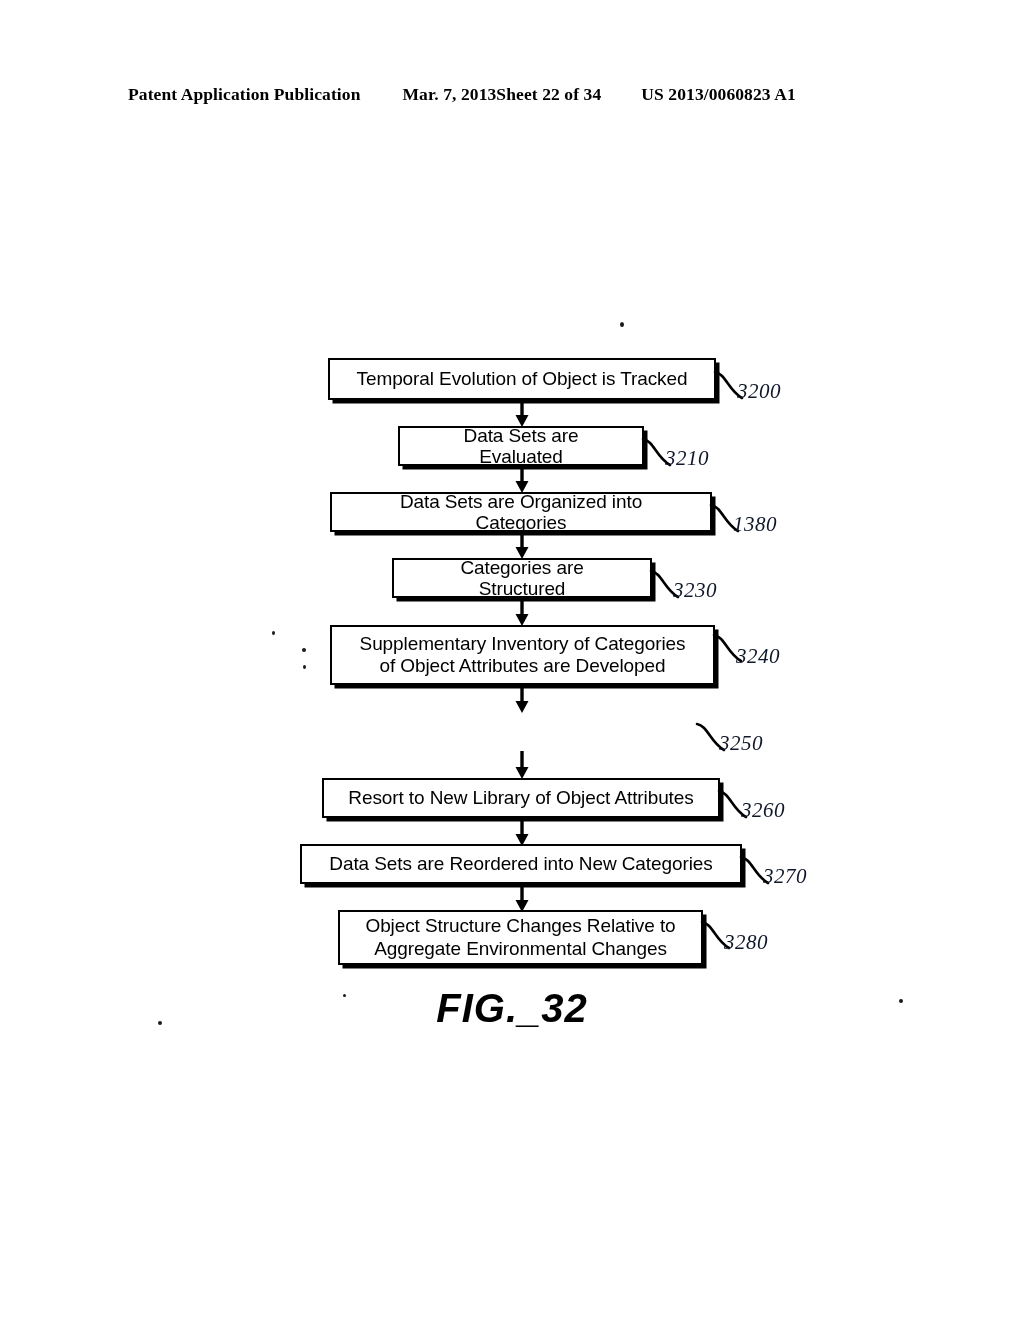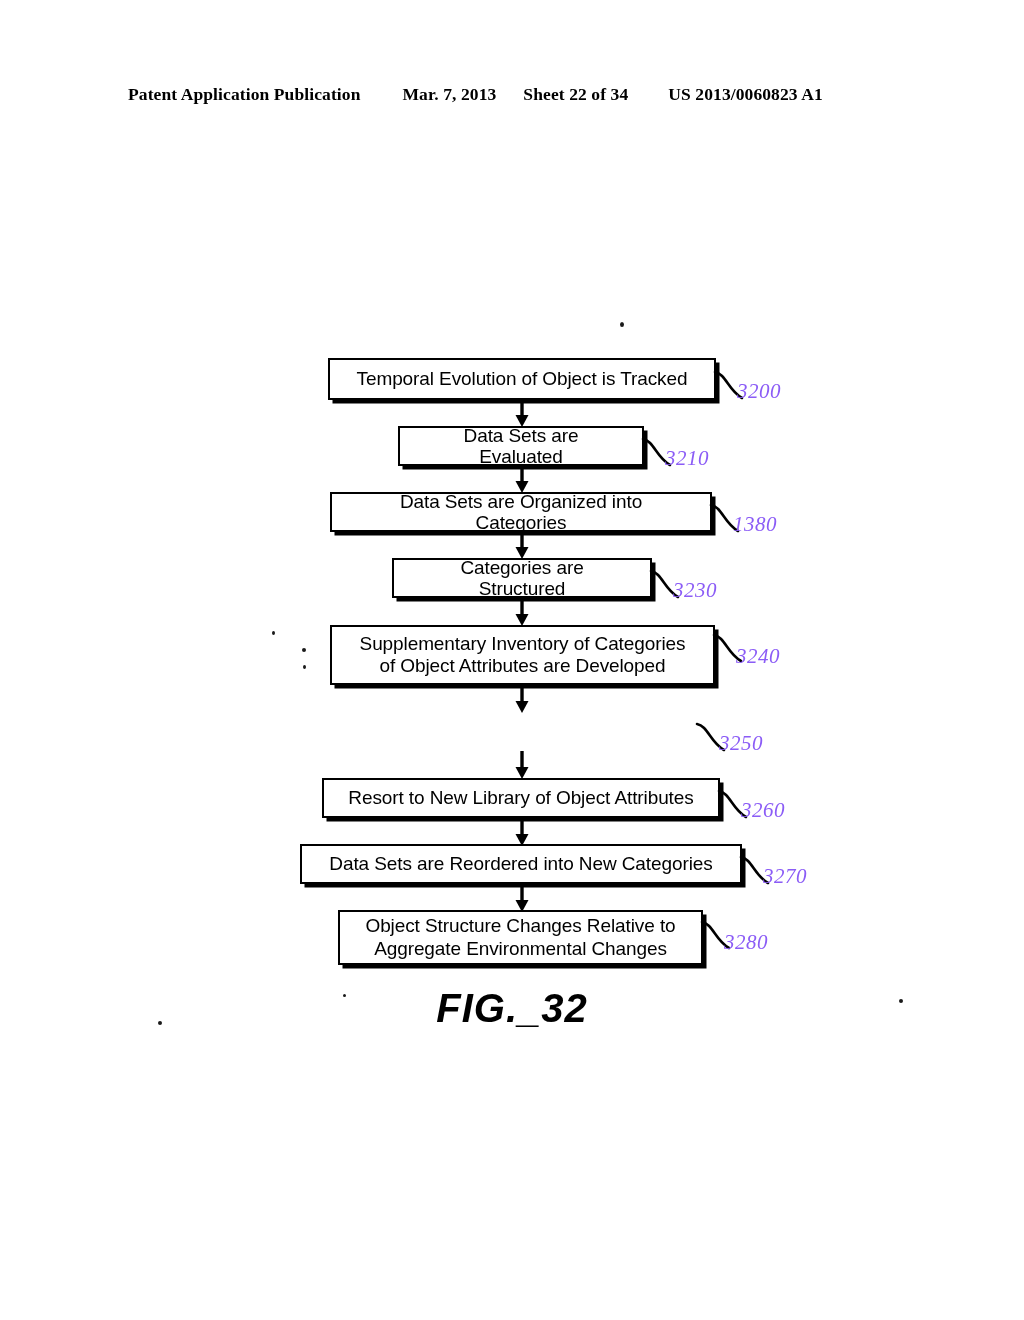--- a/index.html
+++ b/index.html
@@ -28,21 +28,21 @@
     align-items: baseline;
     font-family: "Liberation Serif", serif;
     font-weight: bold;
     font-size: 17.5px;
     color: #000000;
     letter-spacing: 0.1px;
     white-space: nowrap;
   }
   #header .h-pub { }
   #header .h-date { margin-left: 42px; }
-  #header .h-sheet { margin-left: 27px; }
+  #header .h-sheet { margin-left: 0; }
   #header .h-num { margin-left: 40px; }
 
   
   #flow {
     position: absolute;
     top: 0;
     left: 0;
     width: 1024px;
     height: 1320px;
   }
@@ -66,21 +66,21 @@
   }
   .node.two-line {
     line-height: 1.18;
   }
 
   .ref {
     position: absolute;
     font-family: "Liberation Serif", serif;
     font-style: italic;
     font-size: 21px;
-    color: #8b5cf6;
+    color: #0f172a;
     letter-spacing: 0.5px;
     white-space: nowrap;
     text-align: right;
   }
 
   .leader {
     position: absolute;
     pointer-events: none;
   }
 

